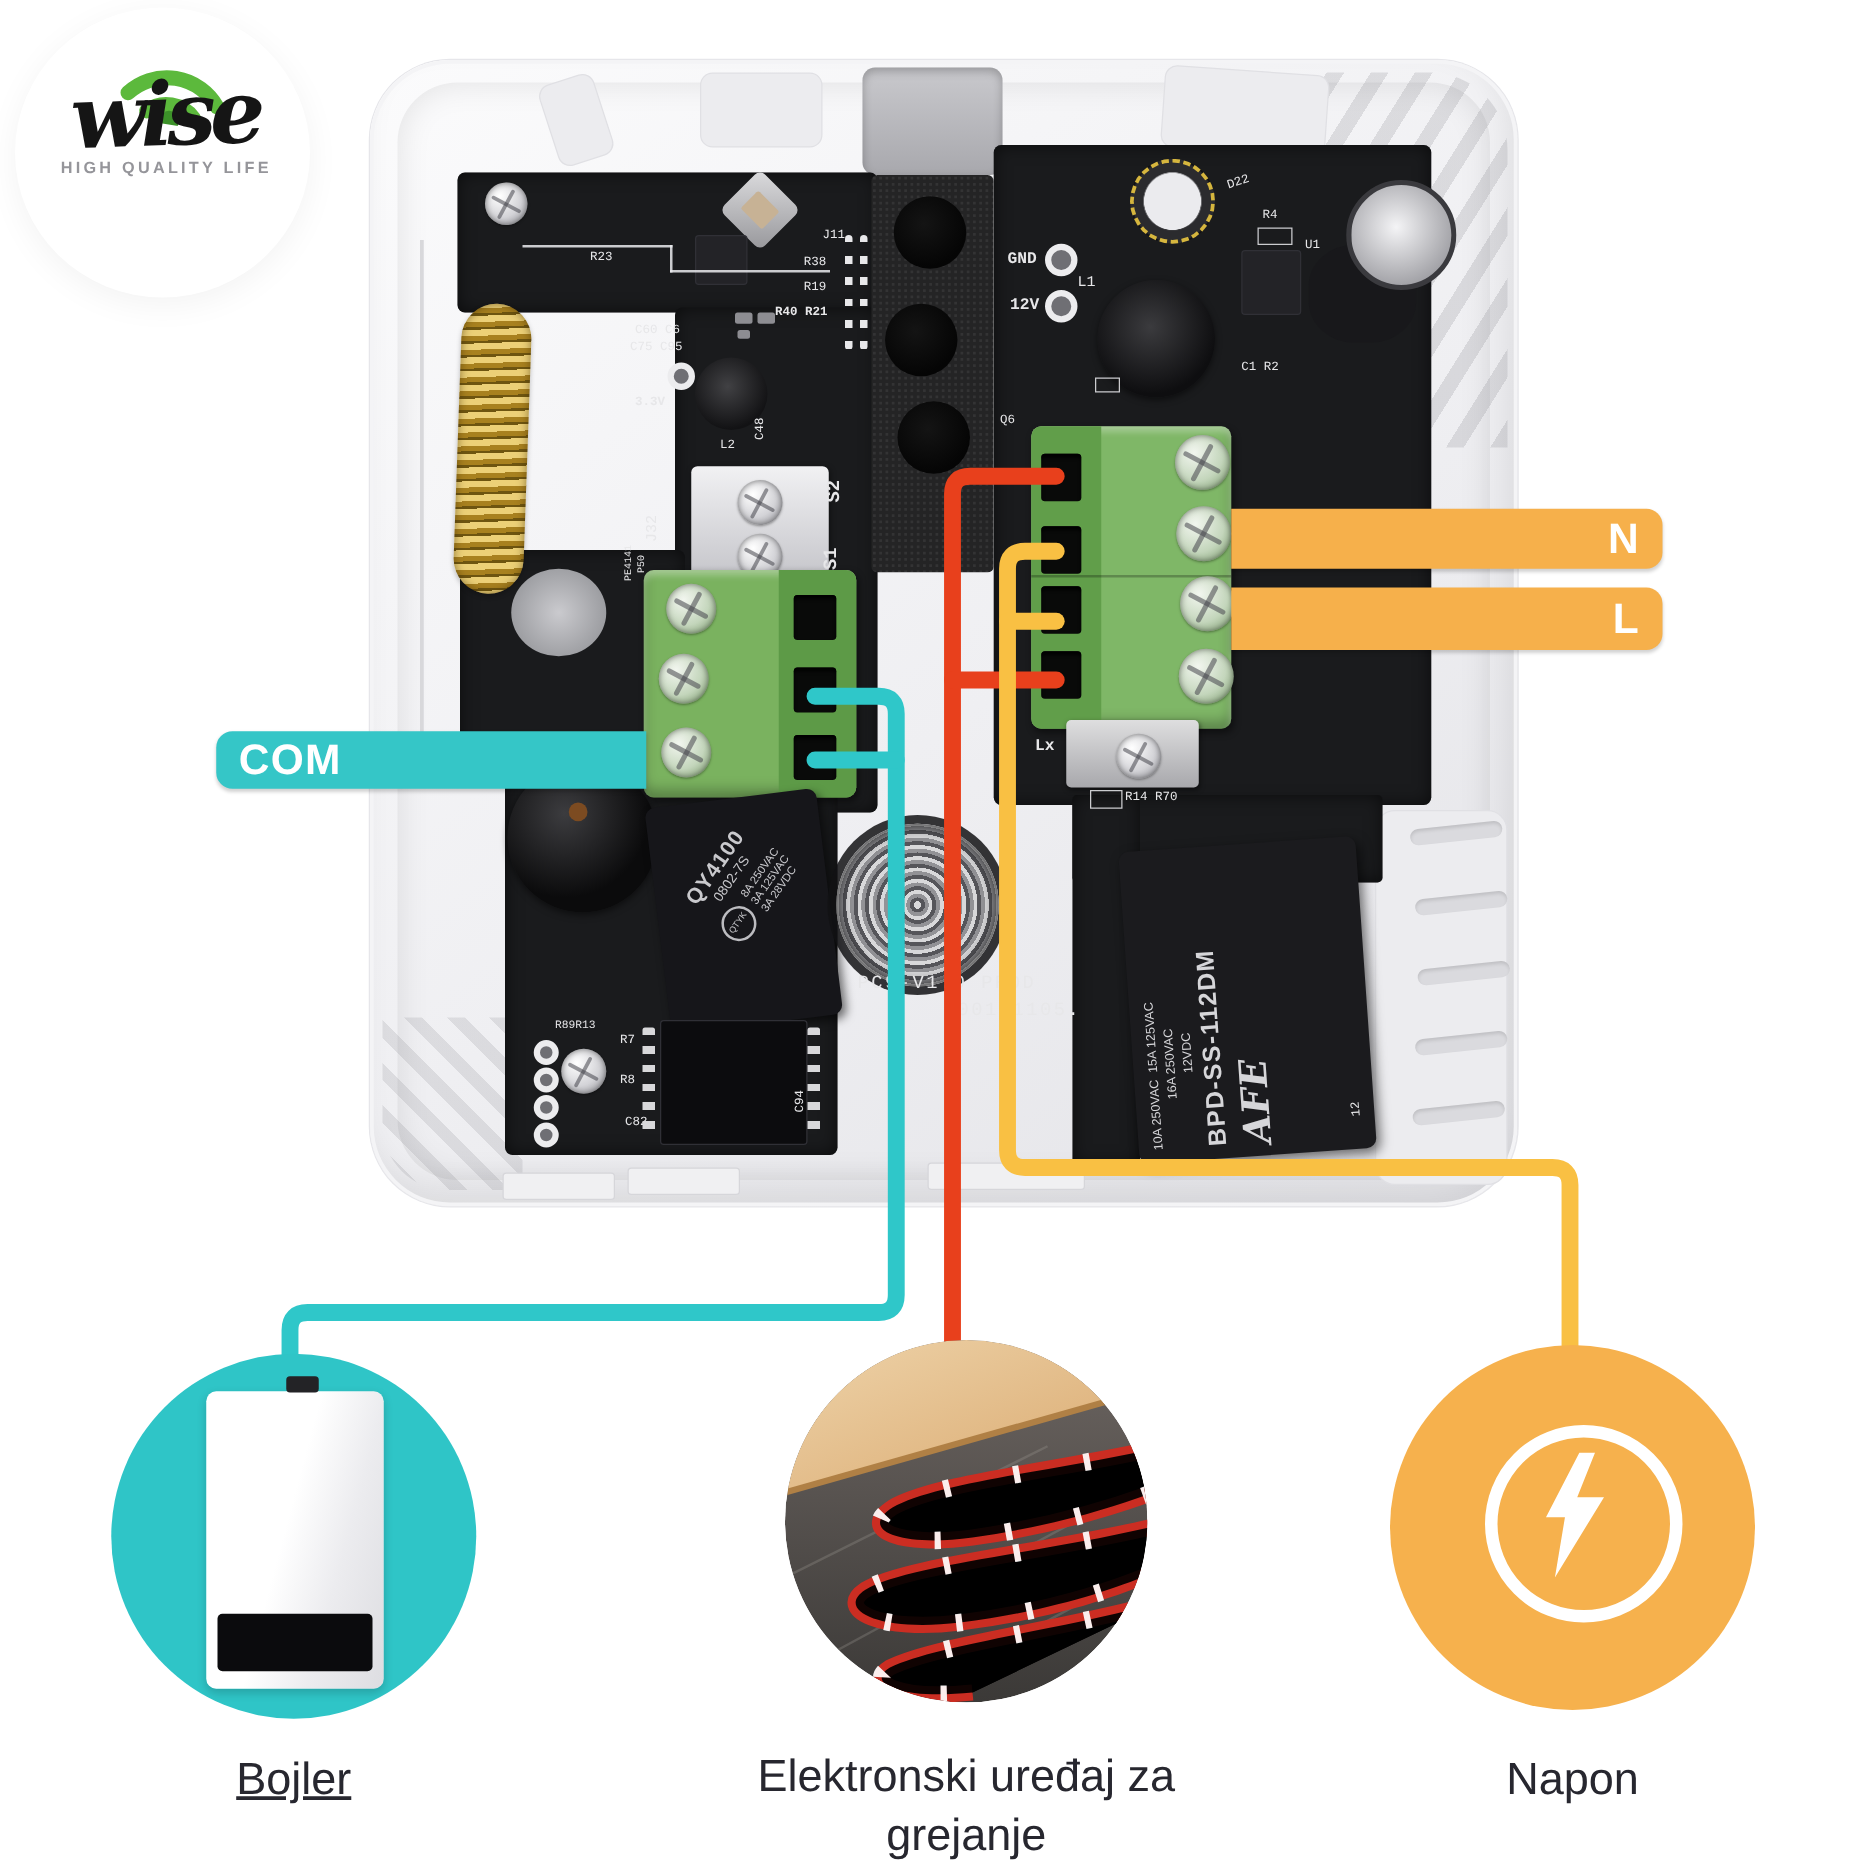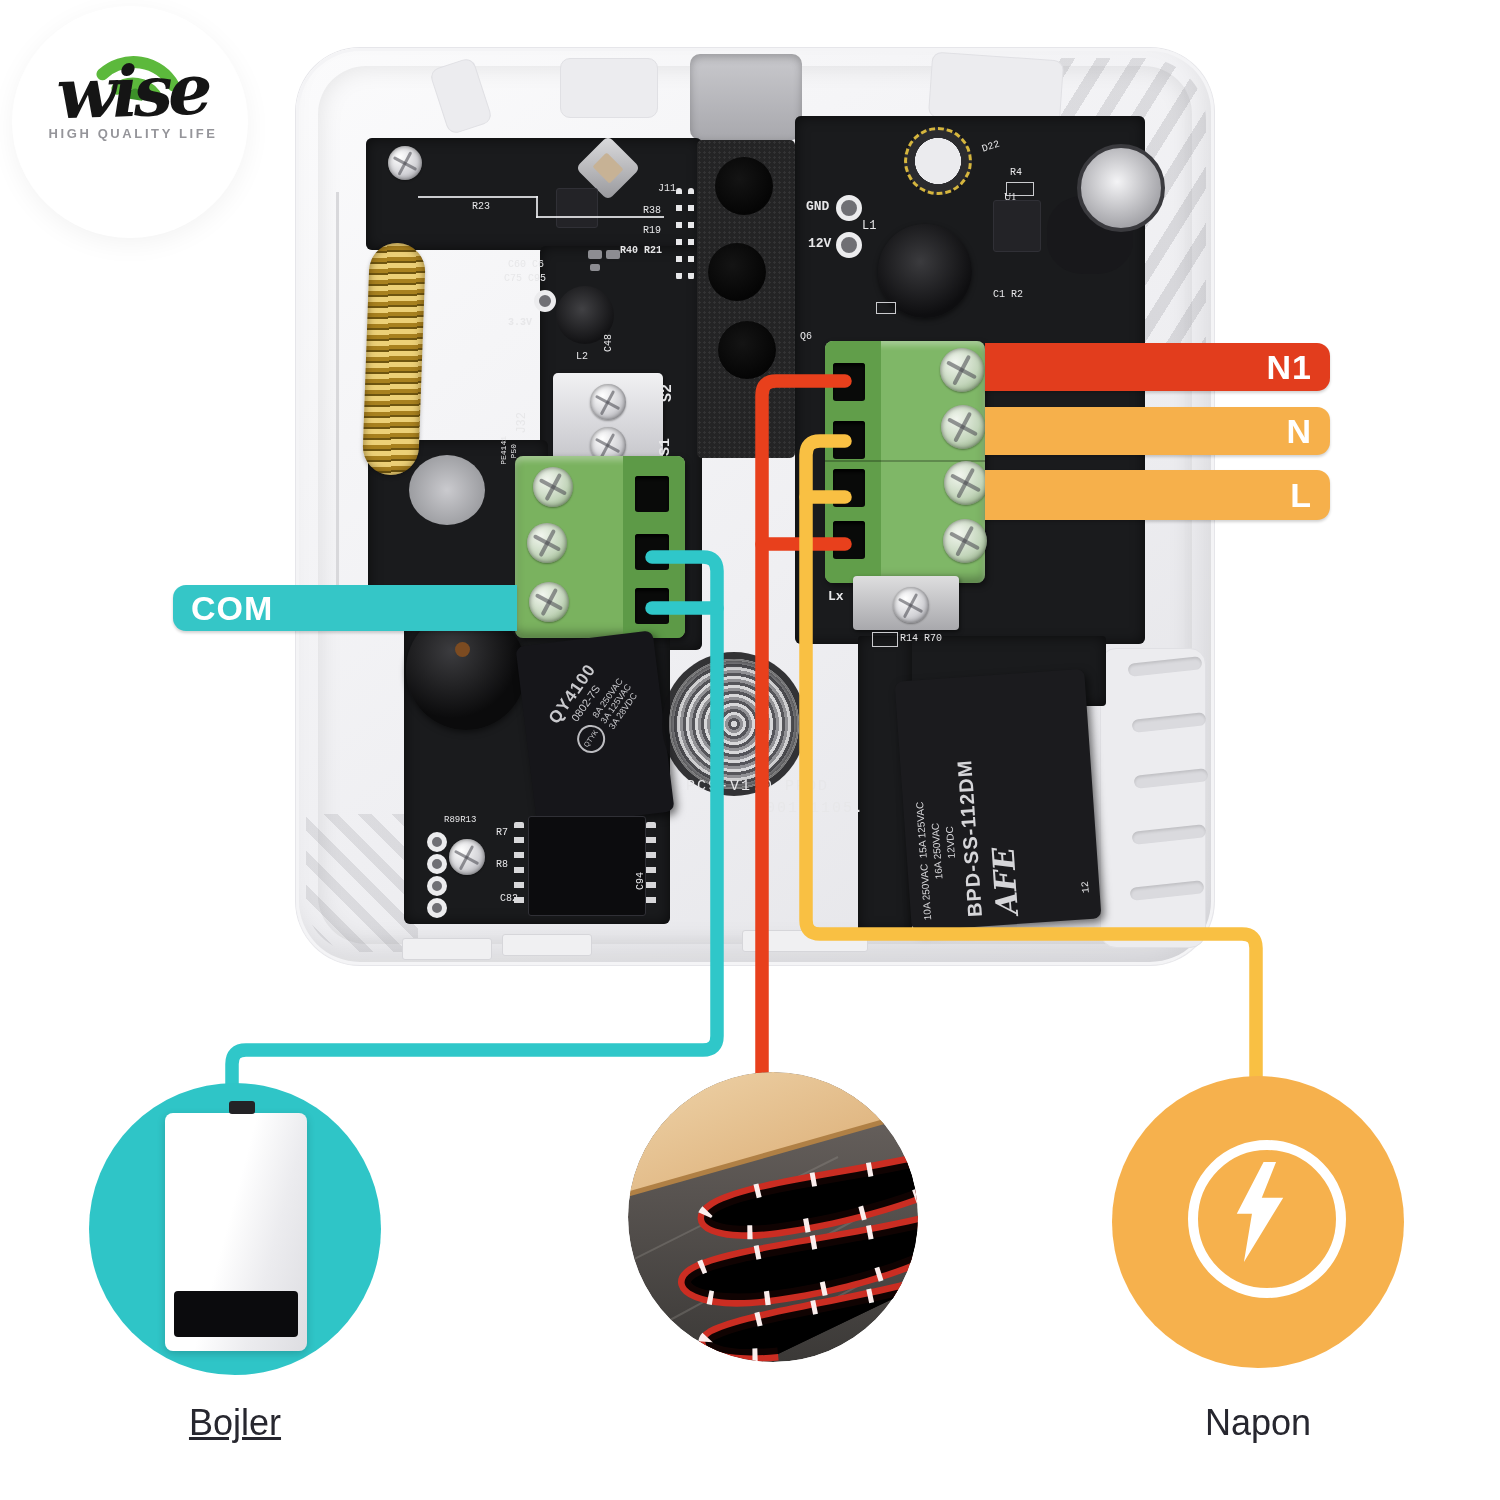--- a/index.html
+++ b/index.html
@@ -221,21 +221,21 @@
   <div class="abs cap" style="left:904px;top:127px;width:62px;height:62px;border:3px dashed #d6b63e;
        background:radial-gradient(circle,#ebebee 0 52%,#2b2b2e 53% 74%,#101012 75%);"></div>
   <div class="abs cap" style="left:1047px;top:196px;width:86px;height:78px;background:#18181b;border-radius:42%;"></div>
   <div class="abs cap" style="left:1077px;top:144px;width:80px;height:80px;border:4px solid #3a3a3e;
        background:radial-gradient(circle at 45% 42%,#f4f4f6,#9d9da2 78%);"></div>
   <div class="abs l1"></div>
   <span class="pcb-lbl" style="left:862px;top:220px;font-size:12px;">L1</span>
   <div class="abs chip" style="left:993px;top:200px;width:46px;height:50px;"></div>
   <span class="pcb-lbl" style="left:1010px;top:168px;">R4</span>
   <span class="pcb-lbl" style="left:982px;top:142px;transform:rotate(-18deg);">D22</span>
-  <span class="pcb-lbl" style="left:1004px;top:192px;font-family:Liberation Serif, serif;">U1</span>
+  <span class="pcb-lbl" style="left:1044px;top:192px;">U1</span>
   <span class="pcb-lbl" style="left:993px;top:290px;">C1 R2</span>
   <span class="pcb-lbl" style="left:800px;top:332px;">Q6</span>
   <div class="abs outline" style="left:1006px;top:182px;width:26px;height:12px;"></div>
   <div class="abs outline" style="left:876px;top:302px;width:18px;height:10px;"></div>
 
   <div class="abs foam">
     <div class="hole" style="left:18px;top:17px;width:58px;height:58px;"></div>
     <div class="hole" style="left:11px;top:103px;width:58px;height:58px;"></div>
     <div class="hole" style="left:21px;top:181px;width:58px;height:58px;"></div>
   </div>
@@ -286,21 +286,20 @@
   <span class="pcb-lbl" style="left:496px;top:828px;">R7</span>
   <span class="pcb-lbl" style="left:496px;top:860px;">R8</span>
   <span class="pcb-lbl" style="left:500px;top:894px;">C82</span>
   <div class="abs chip" style="left:528px;top:816px;width:116px;height:98px;background:#0c0c0e;"></div>
   <div class="pinrow abs" style="left:514px;top:822px;height:88px;"></div>
   <div class="pinrow abs" style="left:646px;top:822px;height:88px;"></div>
   <span class="pcb-lbl vtext" style="left:636px;top:872px;">C94</span>
   <span class="pcb-lbl" style="left:686px;top:779px;font-size:15px;letter-spacing:2px;">PC9-V1.0 PROD</span>
   <span class="pcb-lbl" style="left:766px;top:801px;font-size:15px;letter-spacing:2px;">00101105.</span>
 
-  <div class="band right" style="left:985px;top:343px;width:345px;height:48px;line-height:48px;background:#e23d1d;">N1</div>
   <div class="band right" style="left:985px;top:407px;width:345px;height:48px;line-height:48px;background:#f6b04b;">N</div>
   <div class="band right" style="left:985px;top:470px;width:345px;height:50px;line-height:50px;background:#f6b04b;">L</div>
   <div class="band left" style="left:173px;top:585px;width:344px;height:46px;line-height:46px;background:#35c6c7;">COM</div>
 
   <svg class="abs wires" width="1500" height="1500" viewBox="0 0 1500 1500">
     <g fill="none" stroke-linecap="round">
       <path d="M652 557 H703 Q717 557 717 571 V1036 Q717 1050 703 1050 H246 Q232 1050 232 1064 V1168" stroke="#2fc7c9" stroke-width="13.5"></path>
       <path d="M652 608 H717" stroke="#2fc7c9" stroke-width="13.5"></path>
       <path d="M845 381 H776 Q762 381 762 395 V1150" stroke="#e8401c" stroke-width="13.5"></path>
       <path d="M845 544 H762" stroke="#e8401c" stroke-width="13.5"></path>
@@ -355,15 +354,19 @@
   </div>
 
   <div class="node" style="left:1112px;top:1076px;width:292px;height:292px;background:#f6b14d;">
     <div class="ring" style="left:76px;top:64px;width:138px;height:138px;"></div>
     <svg class="abs" style="left:122px;top:86px;" width="52" height="100" viewBox="0 0 52 112">
       <polygon points="30,0 0,58 17,58 8,112 52,40 28,40 44,0" fill="#ffffff"></polygon>
     </svg>
   </div>
 
   <div class="node-label" style="left:85px;top:1400px;width:300px;text-decoration:underline;">Bojler</div>
+  <div class="node-label" style="left:523px;top:1398px;width:500px;">
+    <span style="display:block;">Elektronski uređaj za</span>
+    <span style="display:block;">grejanje</span>
+  </div>
   <div class="node-label" style="left:1108px;top:1400px;width:300px;">Napon</div>
 
 </div>
 
 </body></html>

